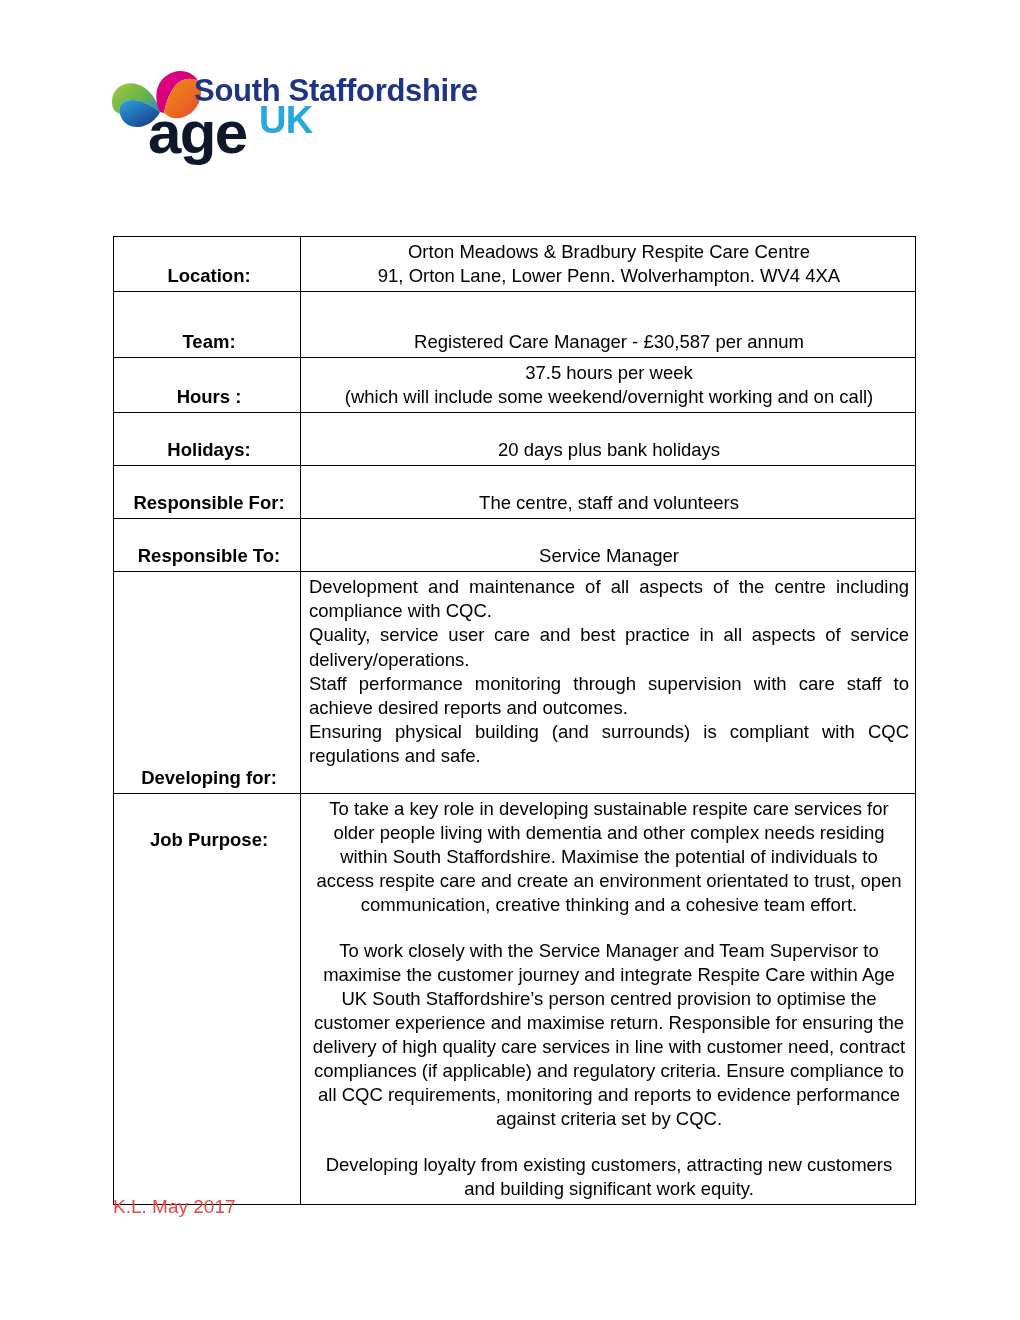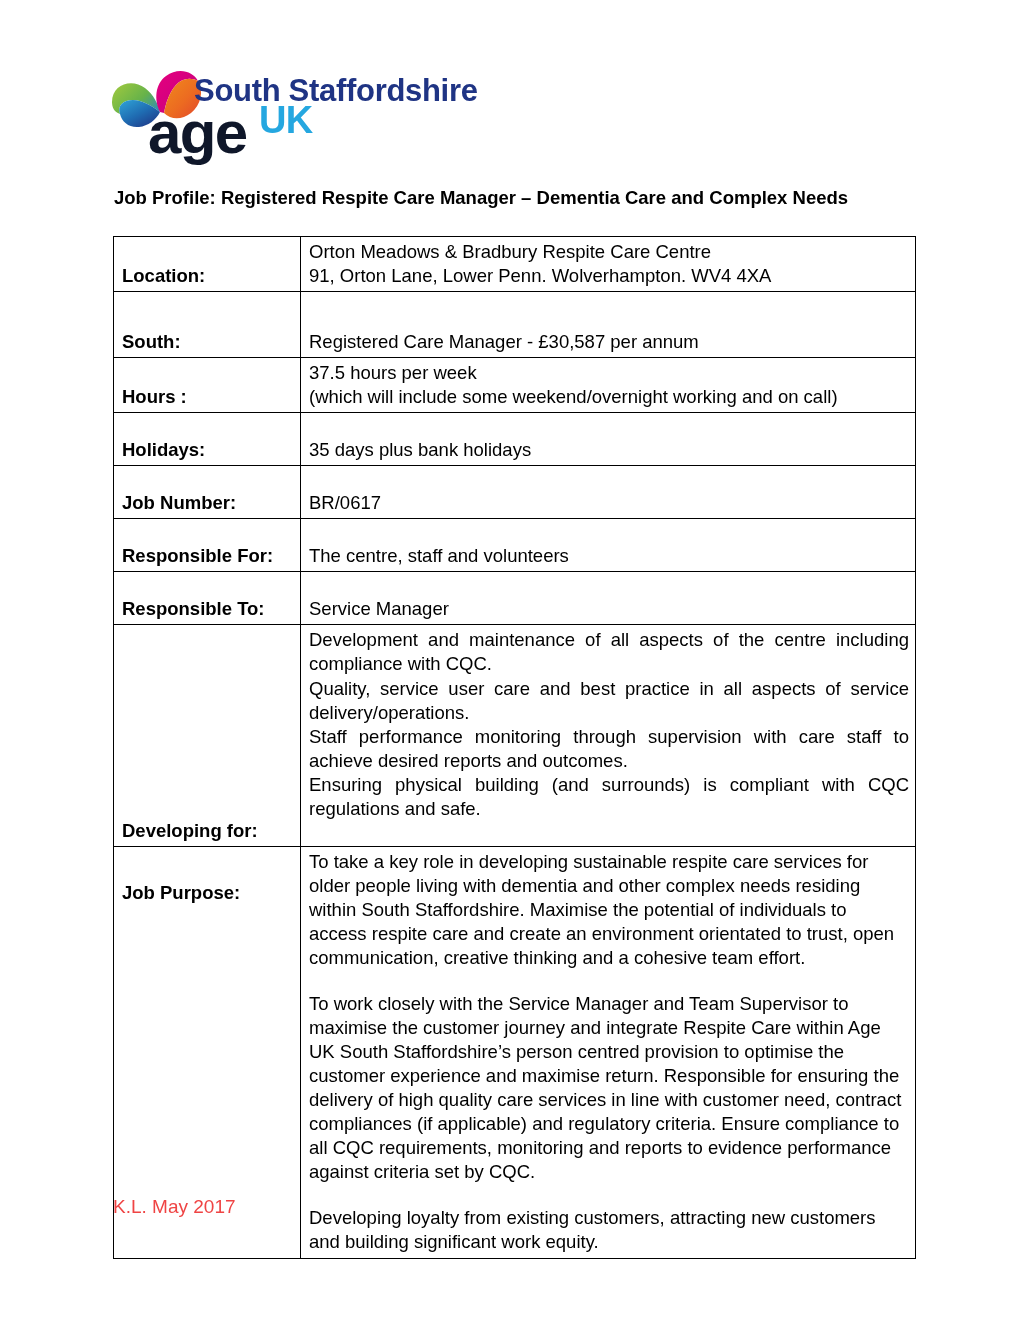--- a/index.html
+++ b/index.html
@@ -93,20 +93,21 @@
     width: 774px;
     border-collapse: collapse;
     table-layout: fixed;
   }
   .profile-table td {
     border: 1.6px solid #000;
     vertical-align: bottom;
     padding: 3px 5px 3px 6px;
     font-size: 18.5px;
     line-height: 1.30;
+    text-align: center;
   }
   .profile-table td.label {
     width: 174px;
     font-weight: bold;
     padding-left: 8px;
     padding-right: 4px;
   }
   .profile-table td.value {
     width: 600px;
     vertical-align: top;
@@ -169,63 +170,55 @@
 
       <path d="M52 46 C46 34, 47 18, 58 10 C70 1, 85 5, 90 15 C83 11, 74 12, 68 19 C61 27, 58 37, 56 47 Z" fill="url(#gPink)"></path>
 
       <path d="M90 15 C96 25, 93 39, 83 47 C74 54, 63 54, 56 47 C58 37, 61 27, 68 19 C74 12, 83 11, 90 15 Z" fill="url(#gOrange)"></path>
     </svg>
     <div class="logo-wordmark-top">South Staffordshire</div>
     <div class="logo-age">age</div>
     <div class="logo-uk">UK</div>
   </div>
 
-  <div class="doc-title">Job Profile: Registered Respite Care Manager – Dementia Care and Complex Needs</div>
 
   <table class="profile-table">
     <tbody>
       <tr>
         <td class="label">Location:</td>
         <td class="value">
           <span class="cellline">Orton Meadows &amp; Bradbury Respite Care Centre</span>
           <span class="cellline">91, Orton Lane, Lower Penn. Wolverhampton. WV4 4XA</span>
         </td>
       </tr>
 
       <tr class="row-pad-top">
-        <td class="label">South:</td>
+        <td class="label">Team:</td>
         <td class="value">
           <span class="blank-line"></span>
           <span class="cellline">Registered Care Manager - £30,587 per annum</span>
         </td>
       </tr>
 
       <tr>
         <td class="label">Hours :</td>
         <td class="value">
           <span class="cellline">37.5 hours per week</span>
           <span class="cellline">(which will include some weekend/overnight working and on call)</span>
         </td>
       </tr>
 
       <tr>
         <td class="label">Holidays:</td>
         <td class="value">
           <span class="blank-line"></span>
-          <span class="cellline">35 days plus bank holidays</span>
-        </td>
-      </tr>
-
-      <tr>
-        <td class="label">Job Number:</td>
-        <td class="value">
-          <span class="blank-line"></span>
-          <span class="cellline">BR/0617</span>
-        </td>
-      </tr>
+          <span class="cellline">20 days plus bank holidays</span>
+        </td>
+      </tr>
+
 
       <tr>
         <td class="label tall-pad">Responsible For:</td>
         <td class="value">
           <span class="blank-line"></span>
           <span class="cellline">The centre, staff and volunteers</span>
         </td>
       </tr>
 
       <tr>

